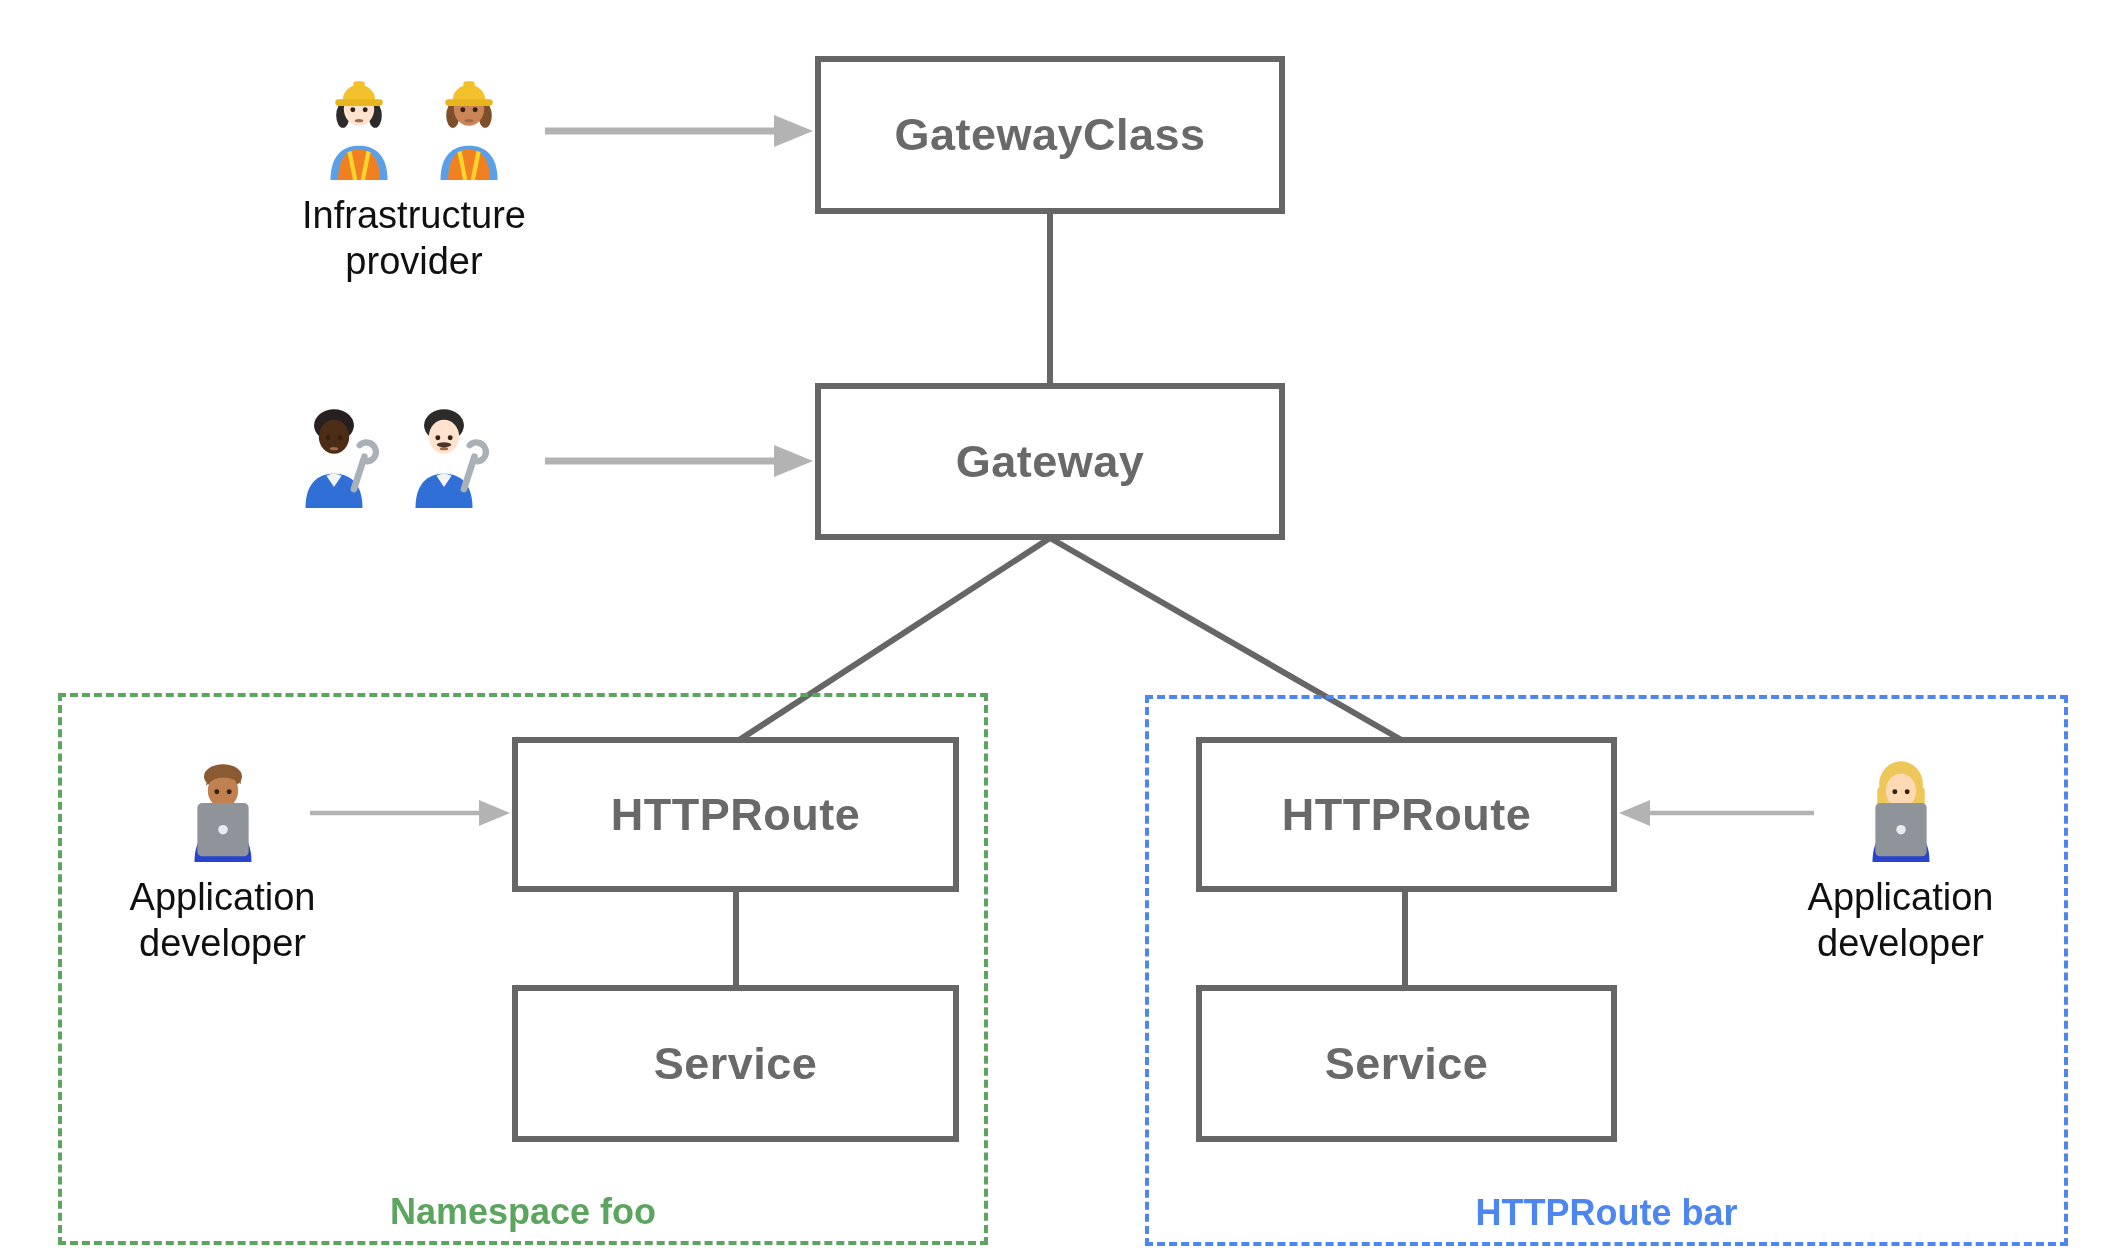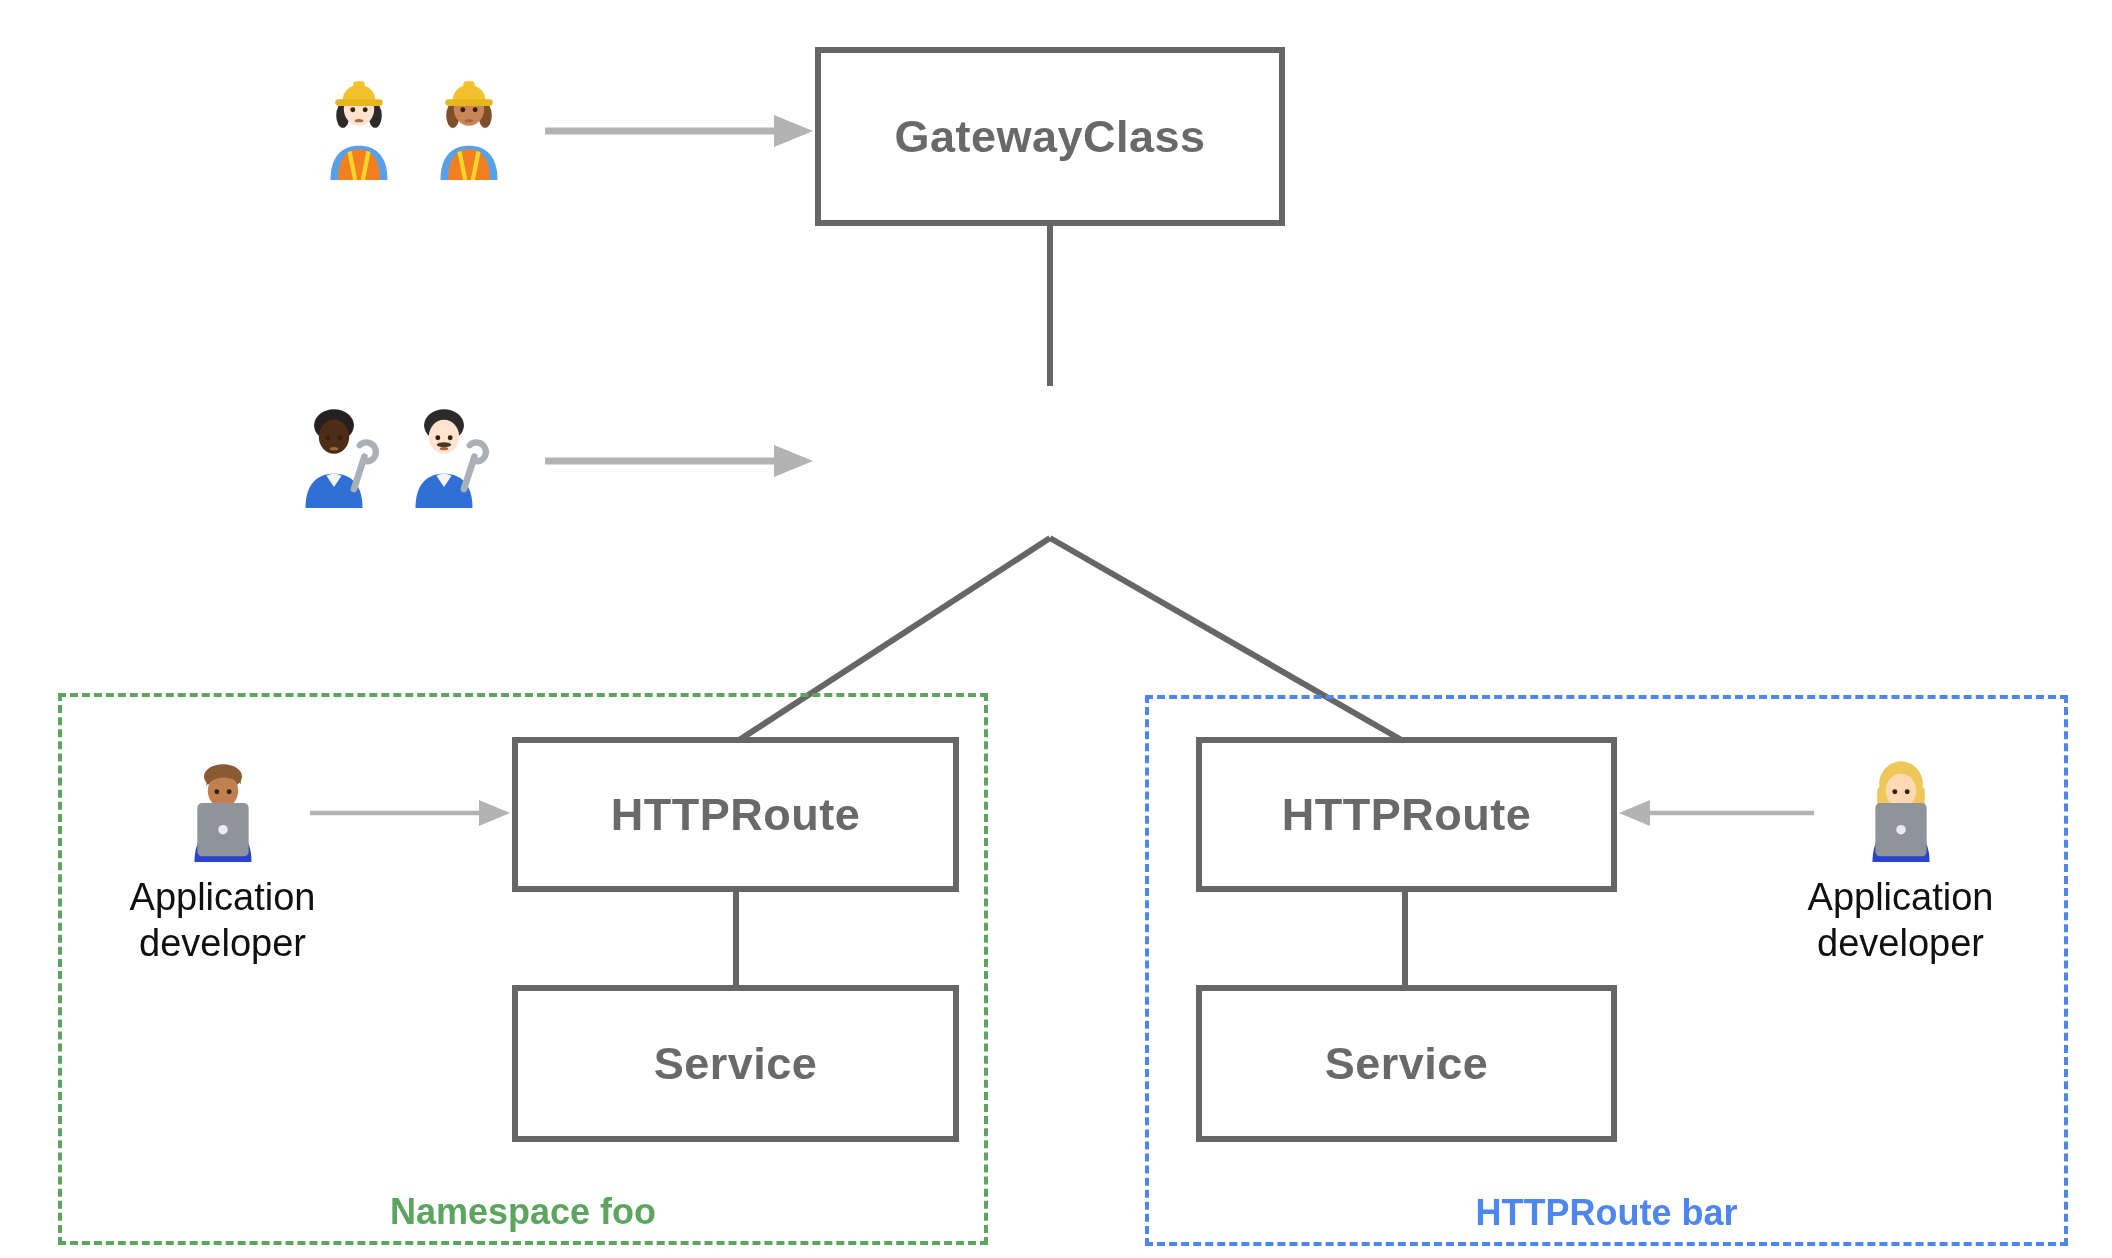--- a/index.html
+++ b/index.html
@@ -59,22 +59,25 @@
     </g>
   </svg>
 
   <div class="ns ns-foo" style="left:58px;top:693px;width:930px;height:552px">
     <div class="ns-label">Namespace foo</div>
   </div>
   <div class="ns ns-bar" style="left:1145px;top:695px;width:923px;height:551px">
     <div class="ns-label">HTTPRoute bar</div>
   </div>
 
-  <div class="node" style="left:815px;top:47px;width:470px;height:179px">
+  <div class="node" style="left:815px;top:56px;width:470px;height:158px">
     <span class="node-label">GatewayClass</span>
+  </div>
+  <div class="node" style="left:815px;top:383px;width:470px;height:157px">
+    <span class="node-label">Gateway</span>
   </div>
   <div class="node" style="left:512px;top:737px;width:447px;height:155px">
     <span class="node-label">HTTPRoute</span>
   </div>
   <div class="node" style="left:512px;top:985px;width:447px;height:157px">
     <span class="node-label">Service</span>
   </div>
   <div class="node" style="left:1196px;top:737px;width:421px;height:155px">
     <span class="node-label">HTTPRoute</span>
   </div>
@@ -108,20 +111,24 @@
             <ellipse cx="50" cy="57.5" rx="4.5" ry="1.8" fill="#a06a4a"></ellipse>
             <path d="M33 35 a17 15 0 0 1 34 0 l0 2 -34 0 z" fill="#f2c12b"></path>
             <rect x="44" y="16" width="12" height="7" rx="3" fill="#f2c12b"></rect>
             <rect x="25" y="35" width="50" height="7" rx="3.5" fill="#e7b61f"></rect>
             <path d="M20 120 C20 95 32 84 50 84 C68 84 80 95 80 120 Z" fill="#5aa0e8"></path>
             <path d="M28 120 C28 99 36 88 50 88 C64 88 72 99 72 120 Z" fill="#f08020"></path>
             <path d="M40 90 L46 120" stroke="#ffd42e" stroke-width="4.5"></path>
             <path d="M60 90 L54 120" stroke="#ffd42e" stroke-width="4.5"></path>
           </svg></span>
       </div>
+    <div class="persona-label">
+      <div>Infrastructure</div>
+      <div>provider</div>
+    </div>
   </div>
 
   <div class="persona" style="left:247px;top:394px;width:284px">
     <div class="icons">
         <span><svg viewBox="0 0 100 120" width="96" height="114">
             <ellipse cx="50" cy="33" rx="21" ry="17" fill="#262120"></ellipse>
             <ellipse cx="50" cy="45" rx="16" ry="18" fill="#4d2d15"></ellipse>
             <circle cx="43.5" cy="46" r="2.6" fill="#33220f"></circle>
             <circle cx="56.5" cy="46" r="2.6" fill="#33220f"></circle>
             <ellipse cx="50" cy="57.5" rx="4.5" ry="1.8" fill="#a06a4a"></ellipse>

